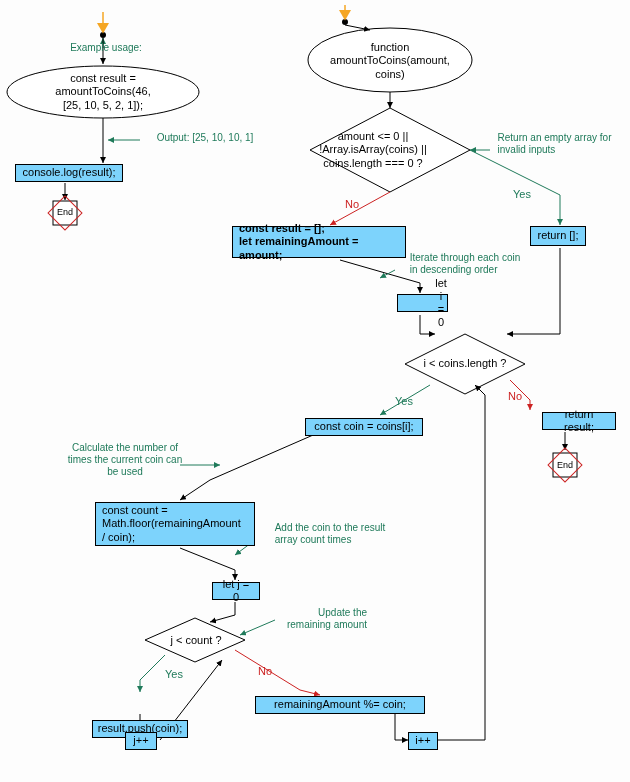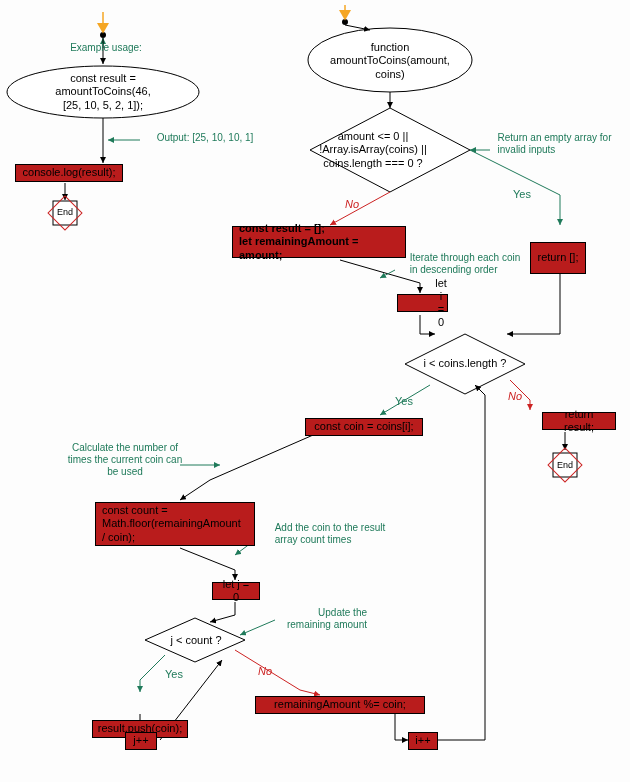--- a/index.html
+++ b/index.html
@@ -20,42 +20,42 @@
     text-align: center;
     display: flex;
     align-items: center;
     justify-content: center;
     padding: 2px 6px;
     line-height: 1.2;
     white-space: pre-line;
   }
   .rect {
     border: 1px solid #000;
-    background: #b91c1c;
+    background: #7dd3fc;
   }
   .comment {
     color: #1f7a5a;
     font-size: 10px;
     border: none;
     background: transparent;
   }
   svg.arrows {
     position: absolute;
     left: 0;
     top: 0;
     width: 630px;
     height: 782px;
     pointer-events: none;
   }
   .edge-label {
     position: absolute;
     font-size: 11px;
   }
   .yes { color: #1f7a5a; }
-  .no  { color: #c22; font-style: italic; }
+  .no  { color: #c22; }
 </style>
 </head>
 <body>
 
 <svg class="arrows" xmlns="http://www.w3.org/2000/svg">
   <defs>
     <marker id="arr" markerWidth="8" markerHeight="8" refX="6" refY="3" orient="auto">
       <path d="M0,0 L6,3 L0,6 Z" fill="#000"></path>
     </marker>
     <marker id="arr-orange" markerWidth="10" markerHeight="10" refX="6" refY="4" orient="auto">
@@ -167,21 +167,21 @@
 coins)</div>
 <div class="node" style="left:301px; top:128px; width:144px; height:44px;">amount &lt;= 0 ||
 !Array.isArray(coins) ||
 coins.length === 0 ?</div>
 <div class="node comment" style="left:482px; top:130px; width:145px; text-align:left;">Return an empty array for
 invalid inputs</div>
 
 <div class="edge-label no" style="left:345px; top:198px;">No</div>
 <div class="edge-label yes" style="left:513px; top:188px;">Yes</div>
 
-<div class="node rect" style="left:530px; top:226px; width:56px; height:32px;margin-top:16px;">return [];</div>
+<div class="node rect" style="left:530px; top:226px; width:56px; height:20px;">return [];</div>
 <div class="node rect" style="left:232px; top:226px; width:174px; height:32px; text-align:left; justify-content:flex-start;font-weight:bold;">const result = [];
 let remainingAmount = amount;</div>
 <div class="node comment" style="left:395px; top:250px; width:140px; text-align:left;">Iterate through each coin
 in descending order</div>
 <div class="node rect" style="left:397px; top:294px; width:48px; height:18px;padding-left:43px;">let i = 0</div>
 
 <div class="node" style="left:410px; top:355px; width:110px;">i &lt; coins.length ?</div>
 <div class="edge-label yes" style="left:395px; top:395px;">Yes</div>
 <div class="edge-label no" style="left:508px; top:390px;">No</div>
 

